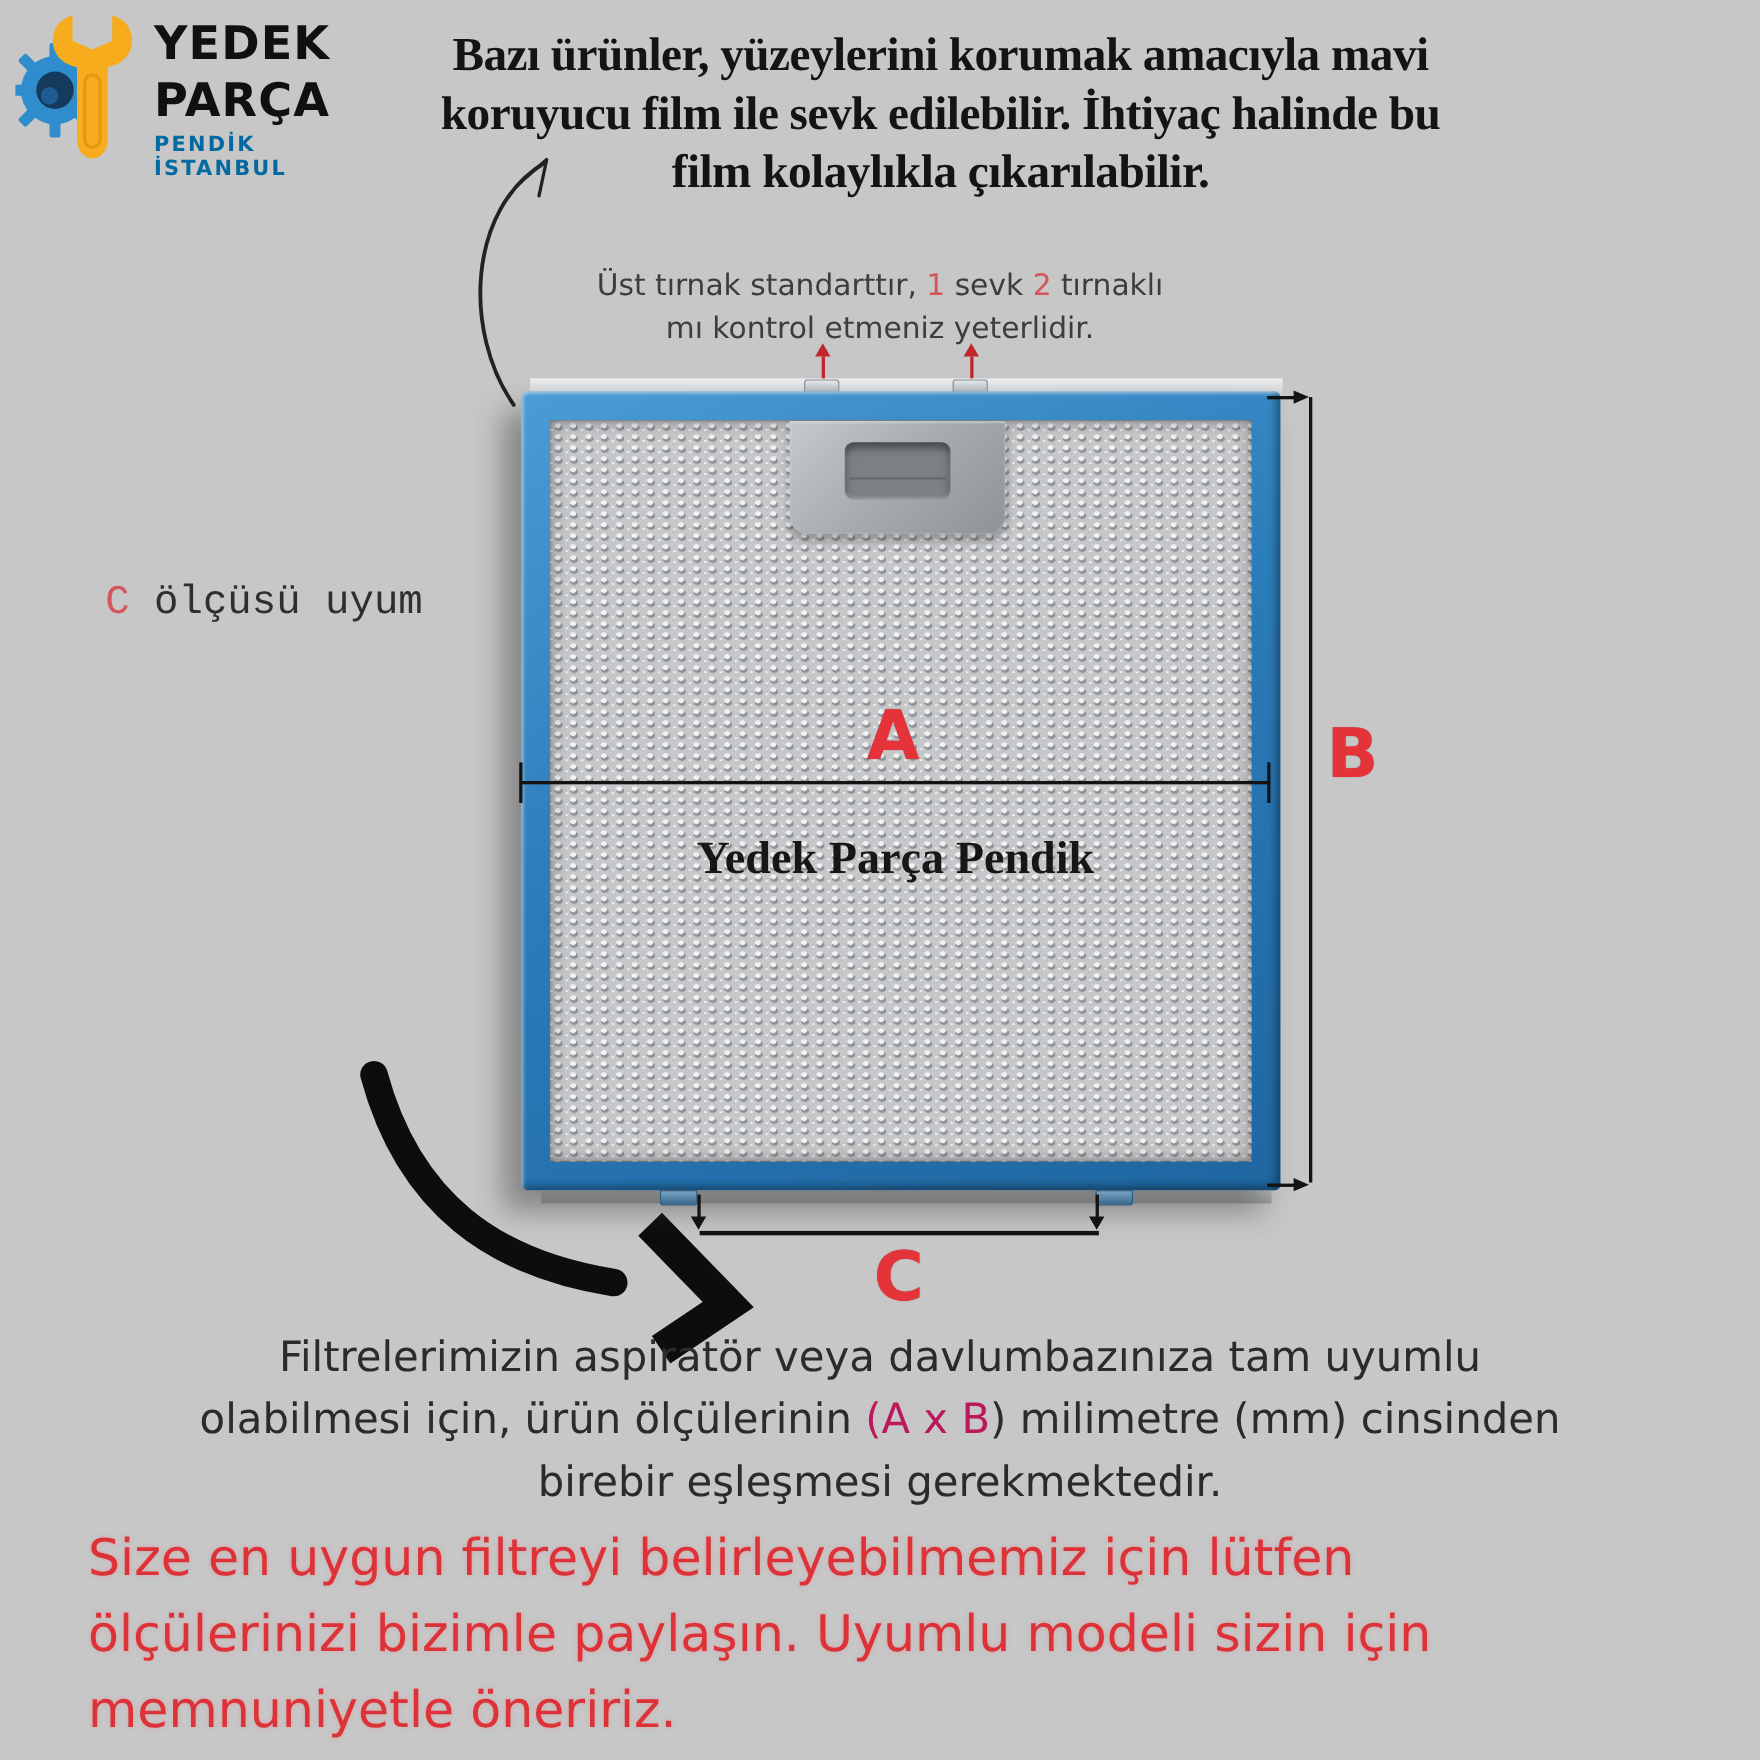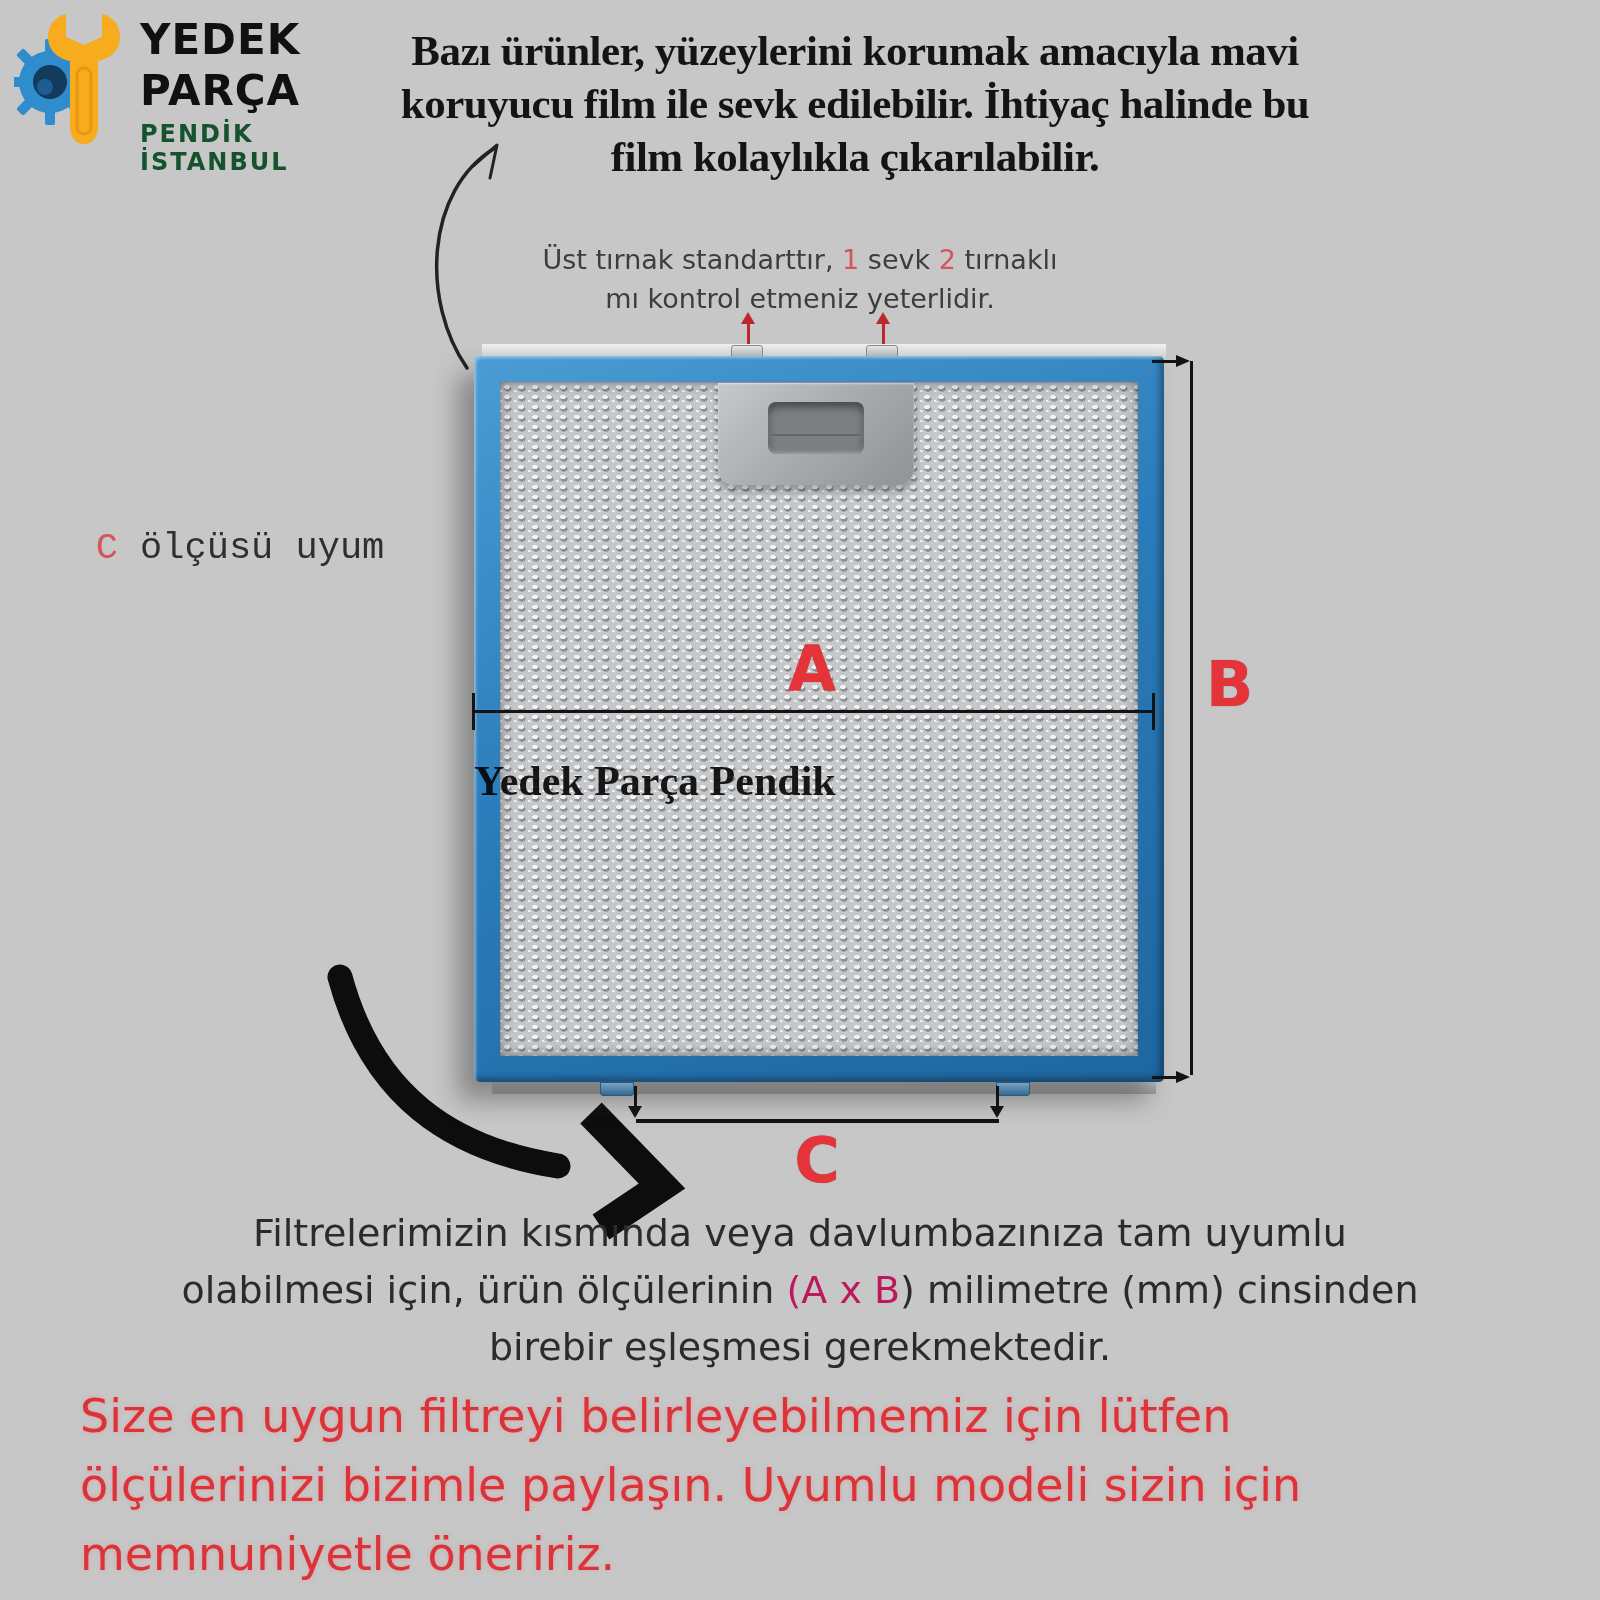--- a/index.html
+++ b/index.html
@@ -6,22 +6,22 @@
   body{font-family:"DejaVu Sans",sans-serif;}
   .canvas{position:relative;width:1600px;height:1600px;background:#c7c7c7;overflow:hidden;}
   .abs{position:absolute;}
   .lines{white-space:pre-line;}
 
   
   .logo-wrap{left:12px;top:4px;width:300px;height:160px;}
   .logo-icon{position:absolute;left:2px;top:2px;}
   .logo-text{position:absolute;left:128px;top:10px;color:#101010;font-weight:bold;
              font-size:42px;line-height:51px;letter-spacing:1px;}
-  .logo-sub{position:absolute;left:128px;top:116px;color:#14532d;font-weight:bold;
-            font-size:24px;letter-spacing:2px;}
+  .logo-sub{position:absolute;left:128px;top:116px;color:#0369a1;font-weight:bold;
+            font-size:19px;letter-spacing:2px;}
 
   
   .headline{left:320px;top:24px;width:1070px;text-align:center;
             font-family:"Liberation Serif",serif;font-weight:bold;
             font-size:43px;line-height:53px;letter-spacing:-0.5px;color:#141414;}
 
   
   .tab-note{left:490px;top:240px;width:620px;text-align:center;
             font-size:27px;line-height:39px;color:#3d3d3d;}
   .red-inline{color:#d4555a;}
@@ -60,21 +60,21 @@
         background:linear-gradient(180deg,#7aa3c0,#35688f);
         border:1px solid #2a5a82;border-radius:0 0 3px 3px;}
   .handle{left:718px;top:383px;width:196px;height:102px;z-index:2;
         background:linear-gradient(135deg,#c6c9cc 0%,#aaaeb1 45%,#8f9396 100%);
         border-radius:0 0 16px 16px;
         box-shadow:0 6px 10px rgba(0,0,0,.28), inset 0 1px 2px rgba(255,255,255,.5);}
   .handle-slot{position:absolute;left:50px;top:19px;width:96px;height:52px;border-radius:8px;
         background:#7c8083;
         box-shadow:inset 0 5px 8px rgba(0,0,0,.45), inset 0 -2px 3px rgba(255,255,255,.28);}
   .slot-line{position:absolute;left:4%;right:4%;top:62%;height:2px;background:#63676a;}
-  .watermark{left:474px;top:757px;width:680px;text-align:left;z-index:2;
+  .watermark{left:474px;top:757px;width:680px;text-align:center;z-index:2;
         font-family:"Liberation Serif",serif;font-weight:bold;font-size:42px;color:rgba(8,8,8,.92);}
 
   
   .dim{background:#131313;z-index:3;}
   .dim-label{z-index:3;font-size:62px;font-weight:bold;color:#e5333a;
              text-shadow:0 0 1px rgba(120,10,14,.6);}
   .center-x{transform:translateX(-50%);}
   .h-arrow{width:40px;height:13px;z-index:3;}
   .h-arrow .stem{position:absolute;left:0;top:5px;width:26px;height:3px;background:#131313;}
   .h-arrow .head{position:absolute;left:24px;top:0;width:0;height:0;
@@ -194,21 +194,21 @@
   <div class="abs side-note">
     <div><span class="c-red">C</span><span> ölçüsü uyum</span></div>
   </div>
 
   <svg class="abs" style="left:300px;top:935px;" width="400" height="310" viewBox="0 0 400 310">
     <path d="M 40 42 C 72 160, 150 214, 258 231" fill="none" stroke="#0d0d0d" stroke-width="25" stroke-linecap="round"></path>
     <path d="M 291 178 L 362 251 L 301 292" fill="none" stroke="#0d0d0d" stroke-width="30" stroke-linejoin="miter"></path>
   </svg>
 
   <div class="abs fit-note">
-    <div>Filtrelerimizin kısmında veya davlumbazınıza tam uyumlu</div>
+    <div>Filtrelerimizin aspiratör veya davlumbazınıza tam uyumlu</div>
     <div><span>olabilmesi için, ürün ölçülerinin </span><span class="fit-red">(A x B</span><span>) milimetre (mm) cinsinden</span></div>
     <div>birebir eşleşmesi gerekmektedir.</div>
   </div>
 
   <div class="abs cta lines">Size en uygun filtreyi belirleyebilmemiz için lütfen
 ölçülerinizi bizimle paylaşın. Uyumlu modeli sizin için
 memnuniyetle öneririz.</div>
 
 </div>
 

